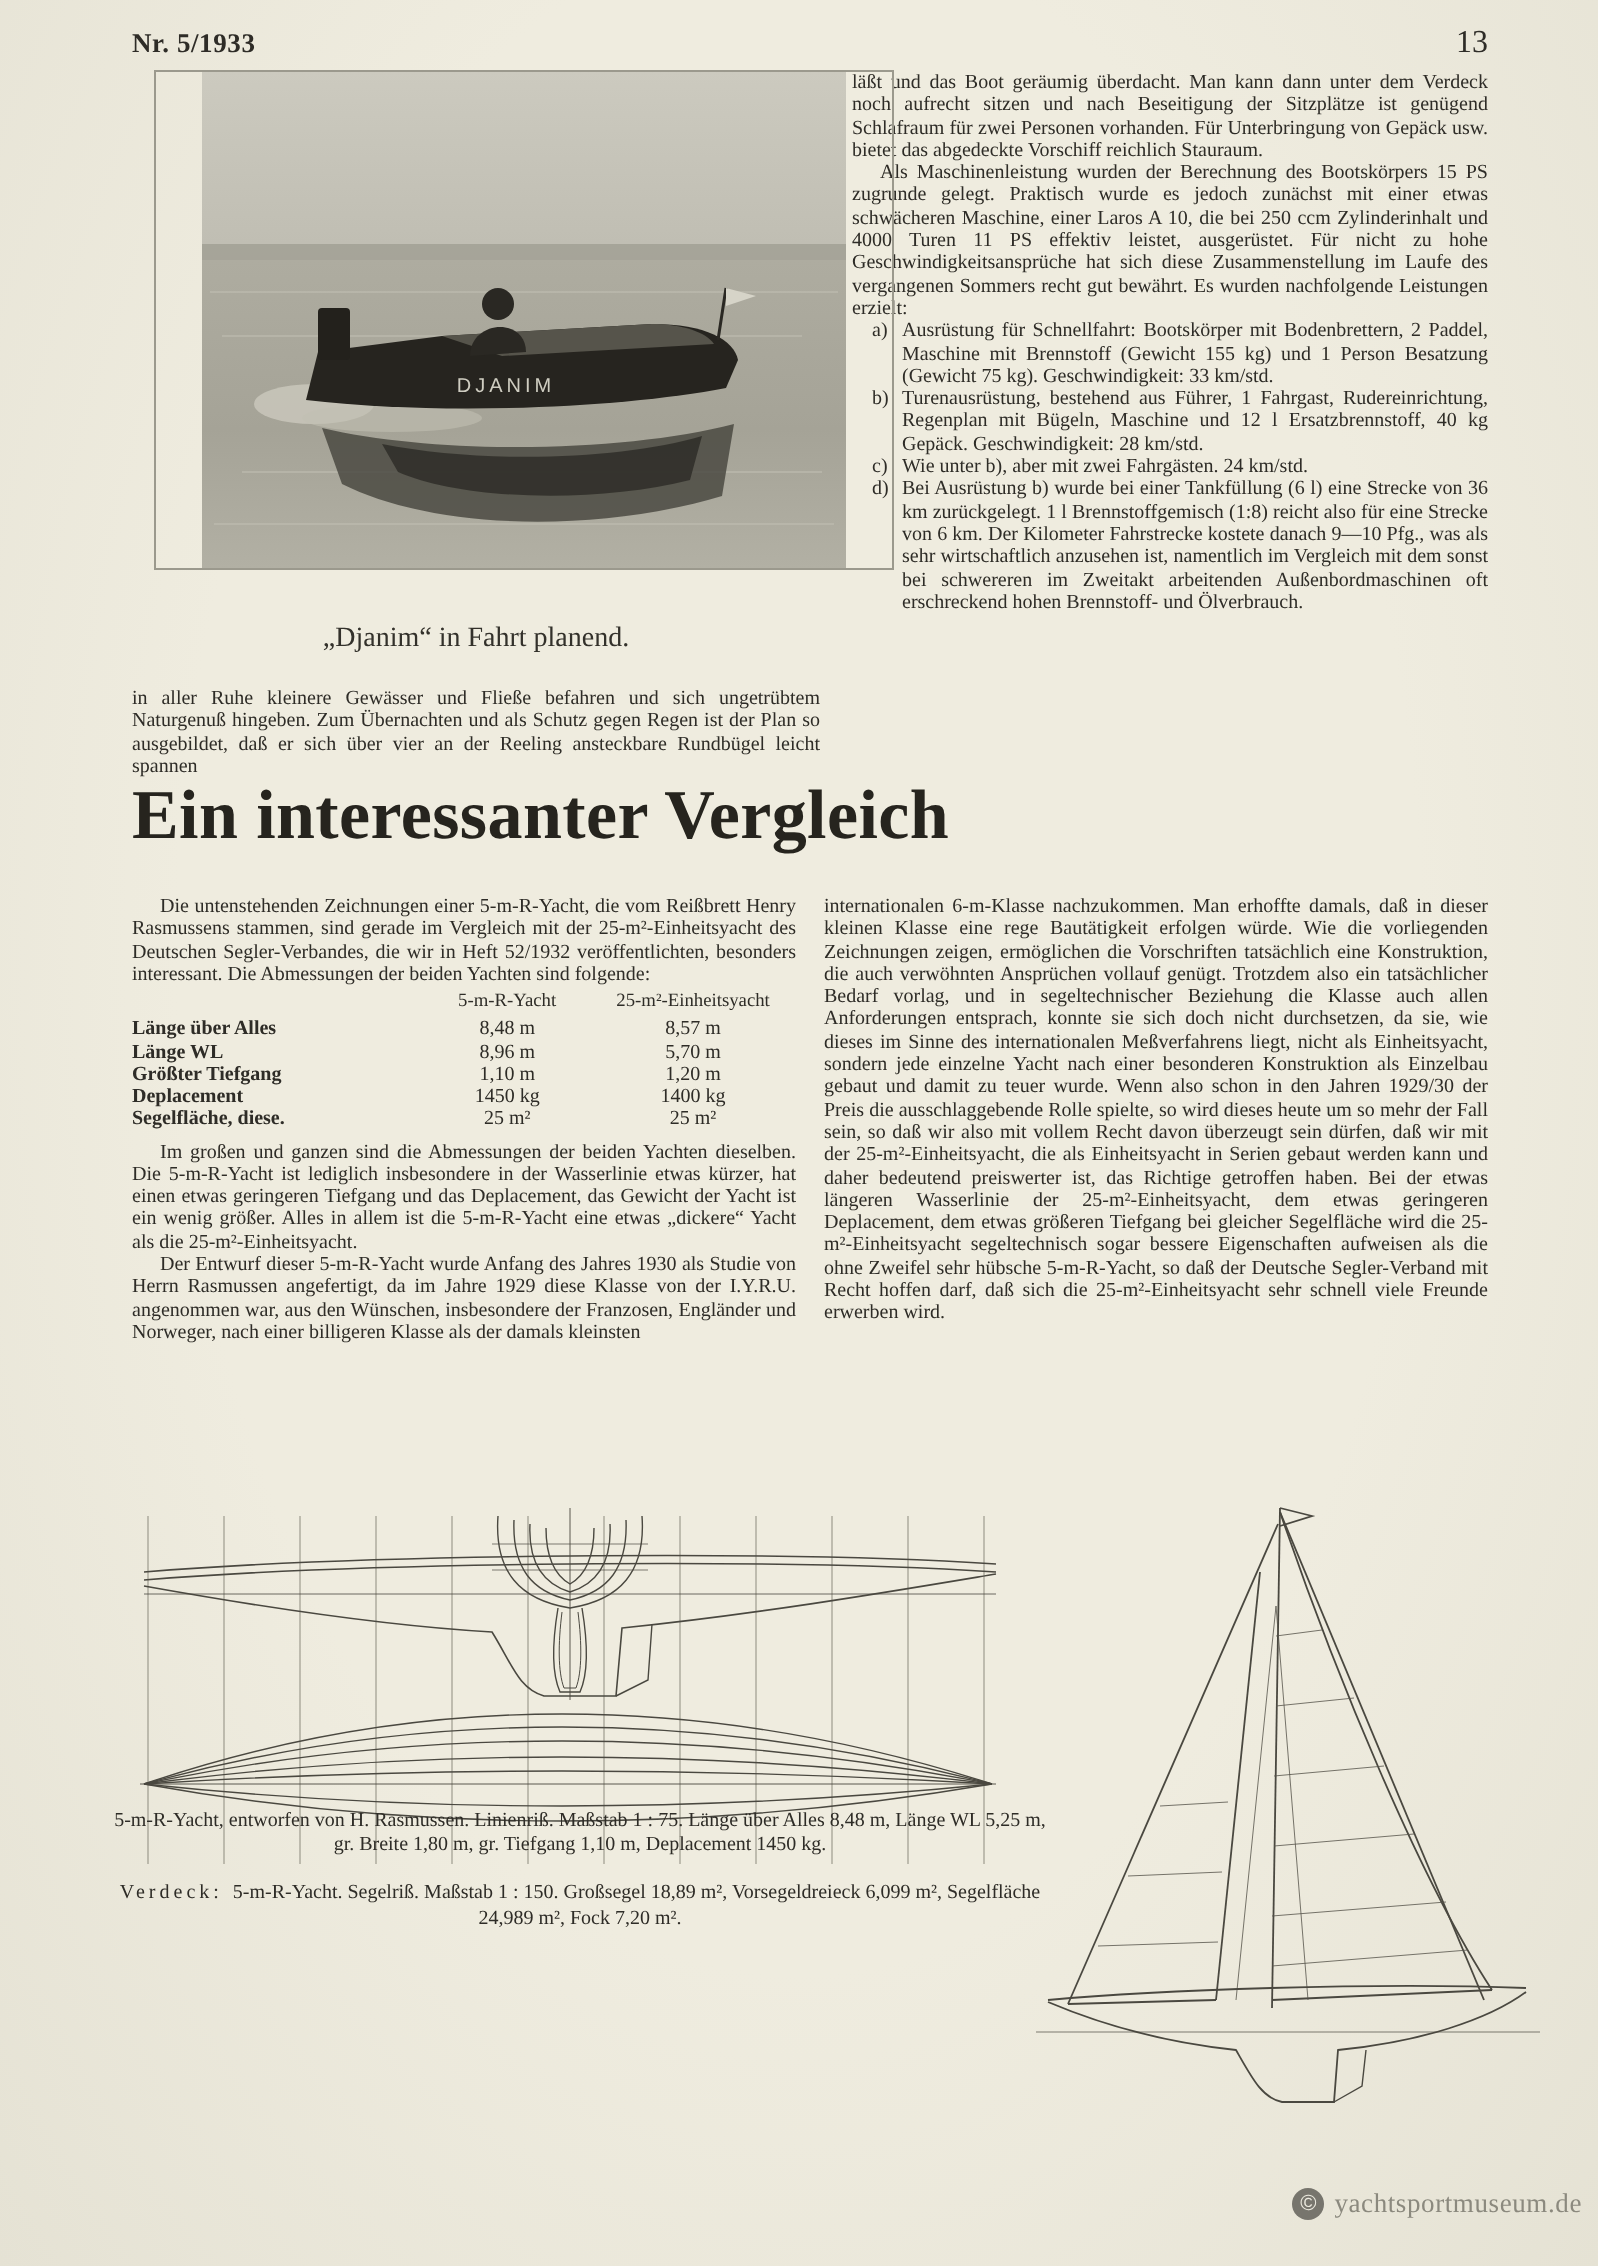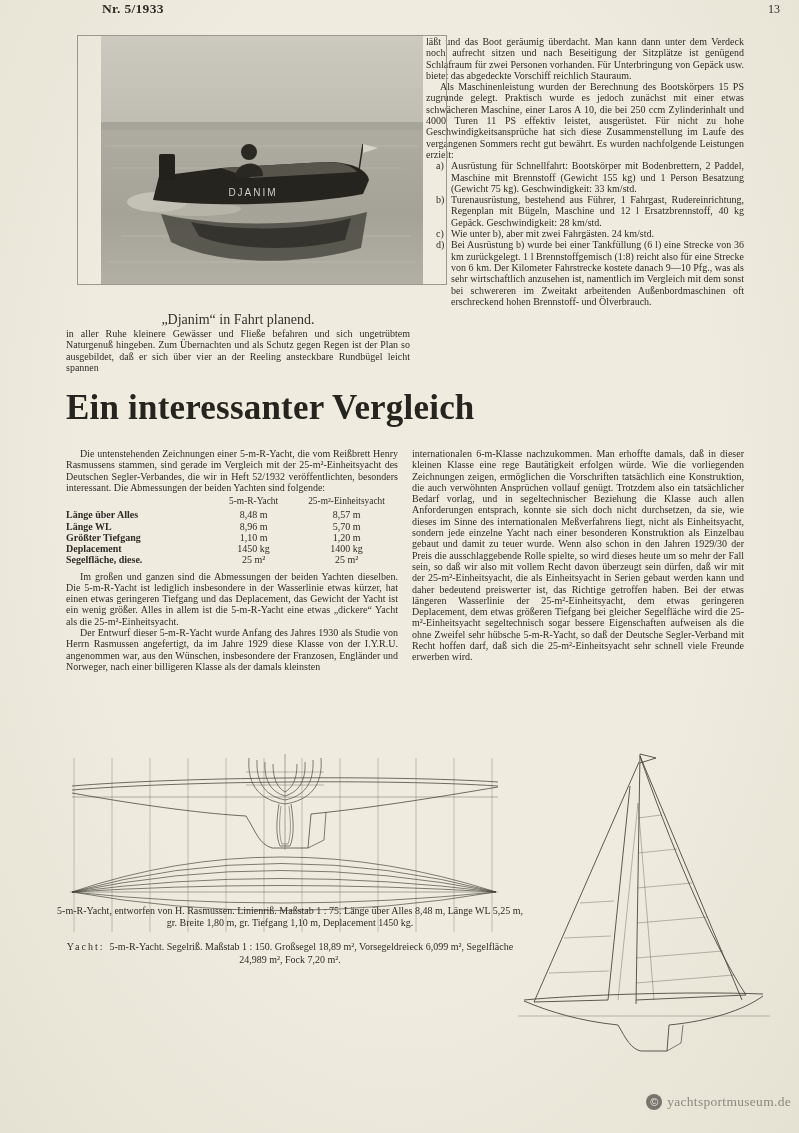--- a/index.html
+++ b/index.html
@@ -6,37 +6,37 @@
   body{
     width:799px;height:1133px;
     background:#e9e6da;
     font-family:"Liberation Serif","DejaVu Serif",serif;
     color:#2e2c27;
     position:relative;overflow:hidden;
   }
   .page{position:absolute;inset:0;
     background:radial-gradient(ellipse at 50% 42%, #efecdf 55%, #e5e2d4 100%);}
 
-  .header{position:absolute;top:1px;left:66px;width:678px;display:flex;
-    justify-content:space-between;align-items:baseline;margin-left:36px;}
+  .header{position:absolute;top:13px;left:66px;width:678px;display:flex;
+    justify-content:space-between;align-items:baseline;}
   .issue{font-weight:bold;font-size:13.5px;letter-spacing:.3px;}
-  .pagenum{font-size:12px;}
+  .pagenum{font-size:16px;}
 
   .top-section{position:absolute;top:36px;left:66px;width:678px;display:flex;gap:16px;}
   .top-left{width:344px;}
   .top-right{width:318px;}
 
   .photo{margin-left:12px;width:368px;height:248px;position:relative;
     outline:1px solid #9b998d;}
   .photo svg{display:block;width:100%;height:100%;}
   .photo-caption{margin-top:28px;text-align:center;font-size:14px;color:#33312b;}
 
   .txt{font-size:10px;line-height:11.3px;text-align:justify;}
   .indent{text-indent:14px;}
-  .left-follow{}
+  .left-follow{margin-top:16px;}
   .para{margin:0;}
   .para + .para{margin-top:0;}
 
   .hang{display:flex;margin-left:10px;}
   .hang-label{flex:none;width:15px;}
   .hang-text{flex:1;text-align:justify;}
 
   .article-title{position:absolute;top:388px;left:66px;font-size:35px;
     font-weight:bold;letter-spacing:.2px;color:#26241e;}
 
@@ -274,21 +274,21 @@
         <path d="M 6 253 C 32 264, 62 273, 100 277 C 108 291, 113 301, 123 303 L 149 303 L 151 277 C 192 273, 226 262, 245 248"></path>
         <path d="M 149 303 L 163 295 L 165 277" stroke-width="0.7"></path>
         <line x1="0" y1="268" x2="252" y2="268" stroke-width="0.35"></line>
       </g>
     </svg>
   </div>
 
   <div class="captions">
     <div class="caption1">5-m-R-Yacht, entworfen von H. Rasmussen. Linienriß. Maßstab 1 : 75. Länge über Alles 8,48 m, Länge WL 5,25 m, gr. Breite 1,80 m, gr. Tiefgang 1,10 m, Deplacement 1450 kg.</div>
     <div class="caption2">
-      <span class="caption-label">Yacht:</span><span>5-m-R-Yacht. Segelriß. Maßstab 1 : 150. Großsegel 18,89 m², Vorsegeldreieck 6,099 m², Segelfläche 24,989 m², Fock 7,20 m².</span>
+      <span class="caption-label">Verdeck:</span><span>5-m-R-Yacht. Segelriß. Maßstab 1 : 150. Großsegel 18,89 m², Vorsegeldreieck 6,099 m², Segelfläche 24,989 m², Fock 7,20 m².</span>
     </div>
   </div>
 
   <div class="watermark">
     <span class="wm-badge">©</span>
     <span class="wm-text">yachtsportmuseum.de</span>
   </div>
 
 </div>
 

